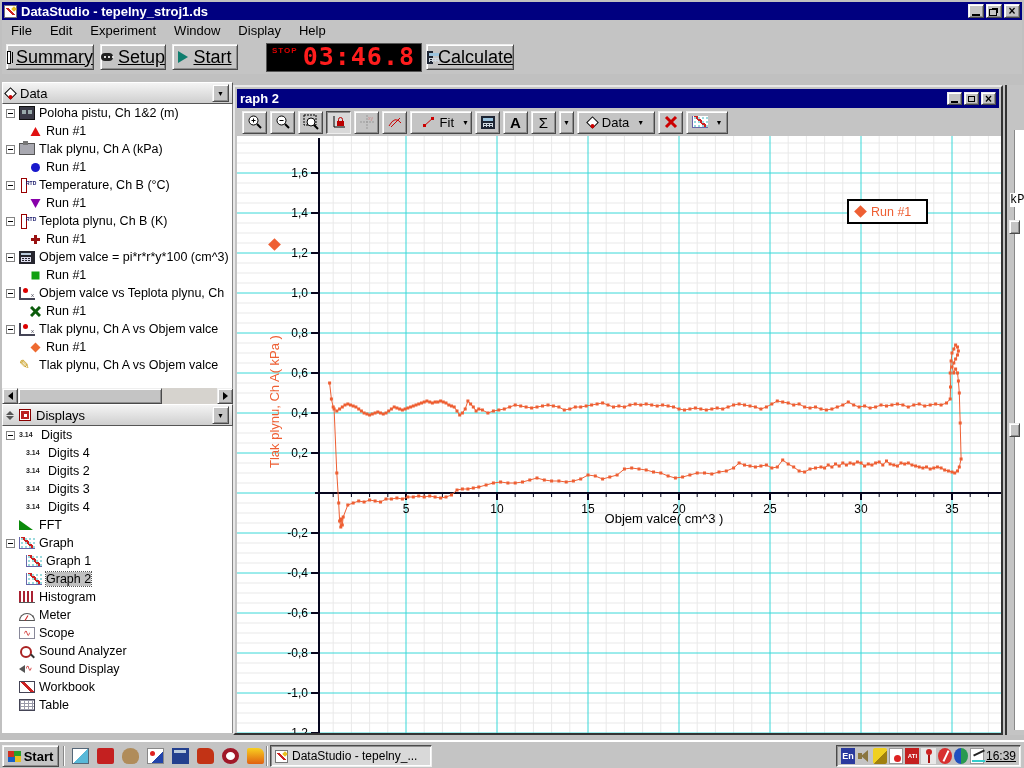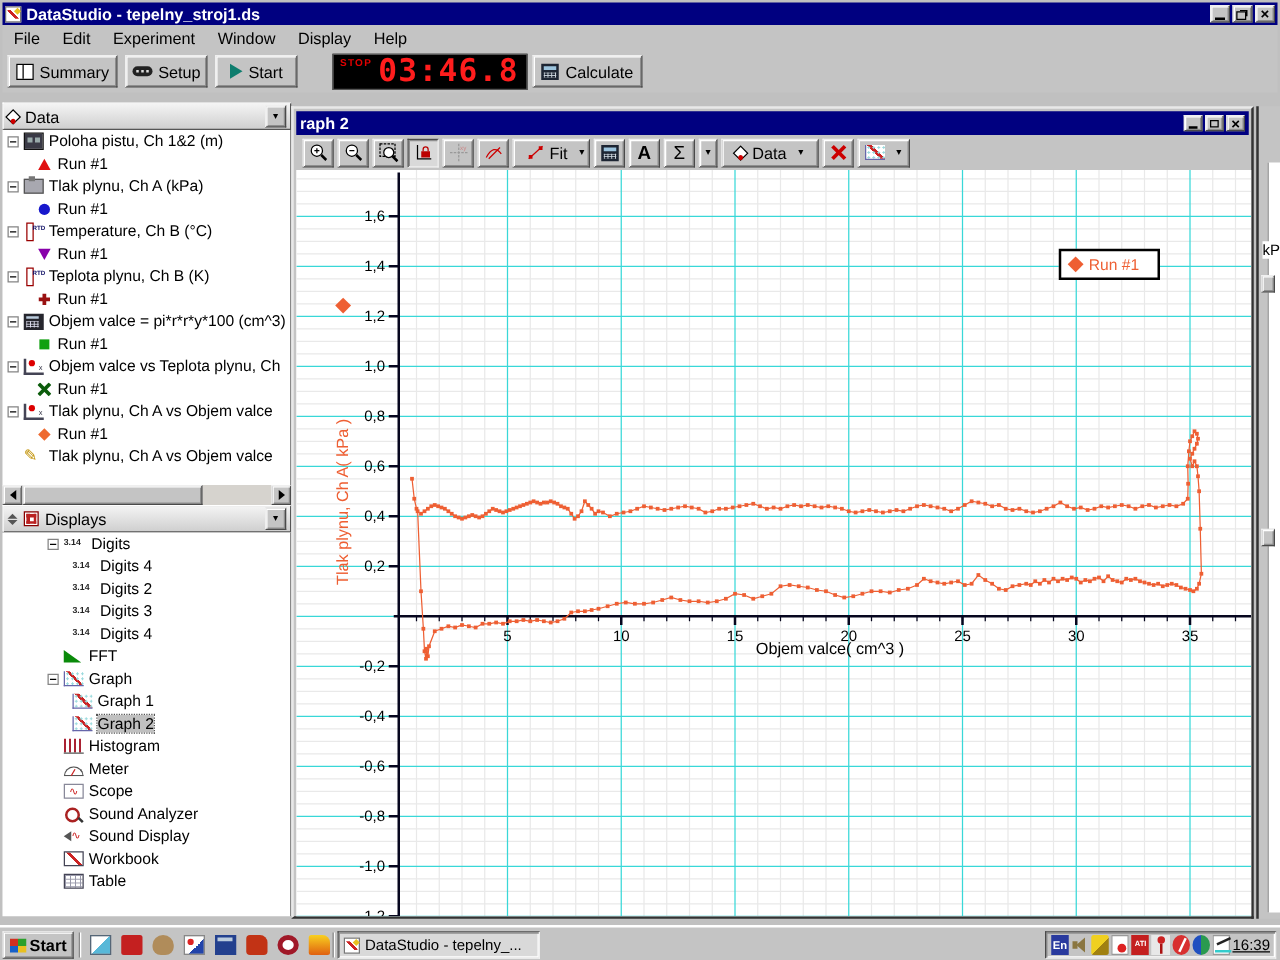--- a/index.html
+++ b/index.html
@@ -15,21 +15,21 @@
   #titlebar { left:2px; top:2px; width:1020px; height:18px; background:#000080; color:#fff; display:flex; align-items:center; padding:0 2px; }
   #titlebar .t { font-weight:bold; font-size:13px; margin-left:4px; flex:1; }
   .cap-btn { width:16px; height:14px; margin-left:2px; font-size:9px; display:flex; align-items:center; justify-content:center; color:#000; }
   .minbar { width:8px; height:2px; background:#000; margin-top:7px; }
   .restico { width:8px; height:7px; border:1px solid #000; box-shadow:2px -2px 0 -1px #000; margin-top:2px; margin-left:-2px; }
   .xglyph { font-weight:bold; font-size:12px; line-height:10px; }
   
   #menubar { left:2px; top:20px; width:1020px; height:20px; background:#c4c4c4; display:flex; align-items:center; }
   .menu-item { padding:2px 9px; font-size:13px; }
   #toolbar { left:2px; top:40px; width:1020px; height:34px; background:#c4c4c4; }
-  .tbbtn { position:absolute; top:4px; height:26px; font-size:13px; }
+  .tbbtn { position:absolute; top:4px; height:26px; font-size:18px;text-decoration:underline; }
   #timerbox { left:264px; top:3px; width:156px; height:29px; background:#000; position:absolute; border:1px solid #555; }
   #timer-stop { position:absolute; left:5px; top:2px; color:#e00000; font-size:8px; font-weight:bold; letter-spacing:1px; }
   #timer-digits { position:absolute; right:6px; bottom:0px; color:#ff1d1d; font-family:"DejaVu Sans Mono", monospace; font-size:25px; font-weight:bold; letter-spacing:1px; }
   
   .sum-ico { width:14px; height:13px; background:#fff; border:1px solid #000; position:relative; }
   .sum-ico:before { content:""; position:absolute; left:4px; top:0; bottom:0; width:1px; background:#000; }
   .setup-ico { width:16px; height:8px; background:#222; border-radius:4px; position:relative; }
   .setup-ico:before { content:""; position:absolute; left:3px; top:3px; width:2px; height:2px; background:#ddd; box-shadow:4px 0 0 #ddd, 8px 0 0 #ddd; }
   .start-ico { width:0; height:0; border-top:6px solid transparent; border-bottom:6px solid transparent; border-left:10px solid #0e7d6e; }
   .calc-ico { width:14px; height:13px; background:#1d2533; position:relative; }
@@ -48,21 +48,21 @@
   .splitter-ico i.dn { border-top:4px solid #555; }
   .disp-ico { width:12px; height:12px; border:1px solid #800; background:
      linear-gradient(#fff,#fff); position:relative; }
   .disp-ico:before { content:""; position:absolute; inset:1px; background-image:linear-gradient(90deg,#b22 3px,transparent 3px),linear-gradient(#b22 3px,transparent 3px); background-size:6px 6px; }
   #data-tree { position:absolute; left:0; top:22px; width:231px; height:284px; background:#fff; border-right:1px solid #888; overflow:hidden; }
   #data-hscroll { position:absolute; left:0; top:306px; width:231px; height:16px; background:#d6d3ce; display:flex; }
   .sb-btn { width:16px; height:16px; display:flex; align-items:center; justify-content:center; }
   .sb-arrow-l { width:0;height:0;border-top:4px solid transparent;border-bottom:4px solid transparent;border-right:5px solid #000; }
   .sb-arrow-r { width:0;height:0;border-top:4px solid transparent;border-bottom:4px solid transparent;border-left:5px solid #000; }
   #hthumb { position:absolute; left:16px; top:0; width:144px; height:16px; }
-  #displays-tree { position:absolute; left:0; top:344px; width:231px; height:307px; background:#fff; border-right:1px solid #888; overflow:hidden;padding-left:32px; }
+  #displays-tree { position:absolute; left:0; top:344px; width:231px; height:307px; background:#fff; border-right:1px solid #888; overflow:hidden; }
   
   .trow { height:18px; display:flex; align-items:center; gap:4px; white-space:nowrap; overflow:hidden; }
   .expbox { width:9px; height:9px; min-width:9px; background:#fff; border:1px solid #848484; position:relative; margin-left:4px; }
   .expbox:after { content:""; position:absolute; left:1px; top:3px; width:5px; height:1px; background:#000; }
   .expspace { width:9px; min-width:9px; margin-left:4px; }
   .runindent { width:24px; min-width:24px; }
   .childindent { width:20px; min-width:20px; }
   .tlabel { font-size:12.5px; }
   .tlabel.sel { background:#c0c0c0; outline:1px dotted #555; }
   .mk { display:inline-flex; width:12px; }
@@ -108,21 +108,21 @@
   .gwbtn svg { display:block; }
   .drop7 { font-size:7px; margin-left:3px; }
   #gw-content { position:absolute; left:2px; top:49px; width:764px; height:597px; background:#fff; overflow:hidden; }
   #chart-svg { position:absolute; left:0; top:0; }
   #legend { position:absolute; left:610px; top:63px; width:81px; height:25px; background:#fff; border:2px solid #000; display:flex; align-items:center; gap:6px; padding-left:7px; }
   .diamond-mk { width:9px; height:9px; background:#ee5f33; transform:rotate(45deg); }
   #y-axis-title { position:absolute; left:26px; top:146px; width:22px; height:240px; writing-mode:vertical-rl; transform:rotate(180deg); display:flex; align-items:center; justify-content:center; color:#ee5f33; font-size:13px; }
   #y-axis-diamond { position:absolute; left:33px; top:104px; }
   #x-axis-title { position:absolute; left:317px; top:375px; width:220px; text-align:center; font-size:13px; color:#000; }
   
-  #behind-win { left:1005px; top:85px; width:19px; height:650px; background:#c4c4c4; border-left:2px solid #333; }
+  #behind-win { left:1005px; top:85px; width:19px; height:650px; background:#c4c4c4; border-left:2px solid #333;font-family:Liberation Mono, monospace; }
   #behind-white { position:absolute; left:7px; top:45px; width:12px; height:600px; background:#fff; border-left:1px solid #888; }
   #behind-kp { position:absolute; left:3px; top:108px; font-size:12px; color:#000; background:#fff; }
   .behind-box { position:absolute; left:2px; width:11px; height:14px; }
   
   #taskbar { left:0; top:740px; width:1024px; height:28px; background:#c4c4c4; border-top:2px solid #fff; }
   #start-btn { position:absolute; left:2px; top:3px; width:57px; height:22px; font-weight:bold; font-size:13px; gap:3px; }
   .winflag { width:13px; height:11px; background:conic-gradient(#2aa02a 0 25%, #e8c020 0 50%, #1660c8 0 75%, #d03020 0); }
   .tb-sep { position:absolute; top:4px; width:2px; height:20px; border-left:1px solid #888; border-right:1px solid #fff; }
   .ql { position:absolute; top:6px; width:17px; height:16px; }
   #task-btn { position:absolute; left:270px; top:3px; width:162px; height:22px; justify-content:flex-start; padding-left:4px; font-size:12px; gap:4px; background:#d9d9d9; }

